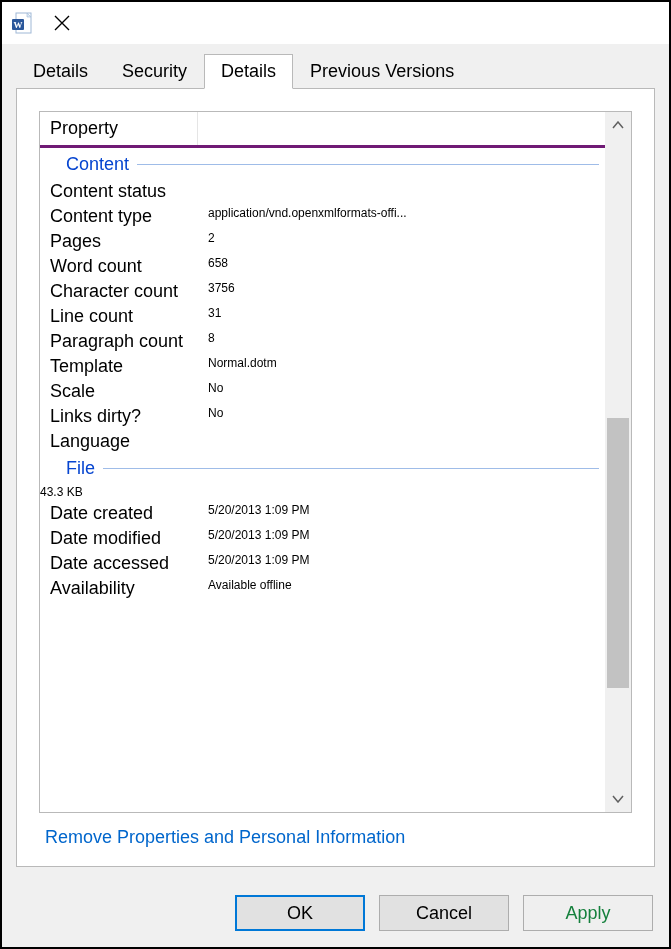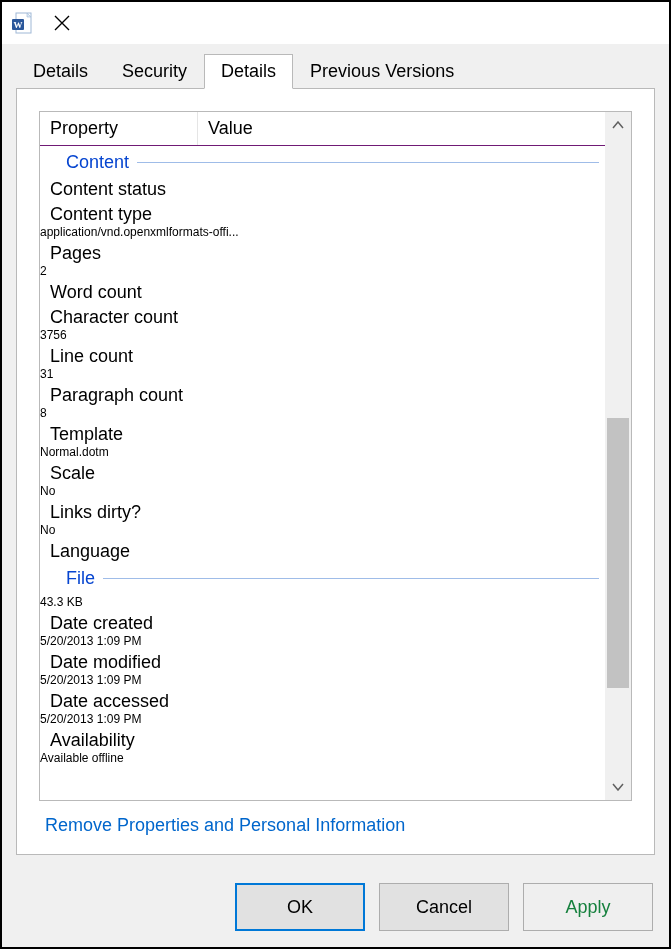--- a/index.html
+++ b/index.html
@@ -96,21 +96,21 @@
       position: relative;
       display: flex;
       overflow: hidden;
     }
     .list {
       flex: 1;
       overflow: hidden;
     }
     .list-header {
       display: flex;
-      border-bottom: 1px solid #701a75;
+      border-bottom: 3px solid #701a75;
     }
     .list-header .col {
       padding: 6px 10px;
       font-size: 18px;
       color: #000;
     }
     .col-prop {
       width: 158px;
       border-right: 1px solid #e5e5e5;
     }
@@ -130,21 +130,20 @@
     }
     .group-header .line {
       flex: 1;
       height: 1px;
       background: #9fbce8;
       margin-right: 6px;
     }
     .row {
       display: flex;
       padding: 2px 0;
-      flex-direction: column;
     }
     .row .prop {
       width: 168px;
       padding-left: 10px;
       font-size: 18px;
       color: #000;
       white-space: nowrap;
       overflow: hidden;
     }
     .row .val {
@@ -193,21 +192,21 @@
     }
     .button-bar {
       display: flex;
       justify-content: flex-end;
       gap: 14px;
       padding: 14px 16px 16px 0;
       background: #f0f0f0;
     }
     .btn {
       width: 130px;
-      height: 48px;
+      height: 36px;
       border: 1px solid #adadad;
       background: #e1e1e1;
       font-size: 18px;
       font-family: inherit;
       cursor: pointer;
     }
     .btn.default {
       border: 2px solid #0078d7;
       background: #e1e1e1;
     }
@@ -243,21 +242,20 @@
       <div class="tab">Security</div>
       <div class="tab active">Details</div>
       <div class="tab">Previous Versions</div>
     </div>
 
     <div class="panel">
       <div class="list-wrap">
         <div class="list">
           <div class="list-header">
             <div class="col col-prop">Property</div>
-            <div class="col col-val">Value</div>
           </div>
           <div class="list-body">
 
             <div class="group-header">
               <span>Content</span>
               <span class="line"></span>
             </div>
             <div class="row">
                 <div class="prop">Content status</div>
                 <div class="val"></div>
@@ -265,20 +263,21 @@
             <div class="row">
                 <div class="prop">Content type</div>
                 <div class="val">application/vnd.openxmlformats-offi...</div>
               </div>
             <div class="row">
                 <div class="prop">Pages</div>
                 <div class="val">2</div>
               </div>
             <div class="row">
                 <div class="prop">Word count</div>
+                <div class="val">658</div>
               </div>
             <div class="row">
                 <div class="prop">Character count</div>
                 <div class="val">3756</div>
               </div>
             <div class="row">
                 <div class="prop">Line count</div>
                 <div class="val">31</div>
               </div>
             <div class="row">

